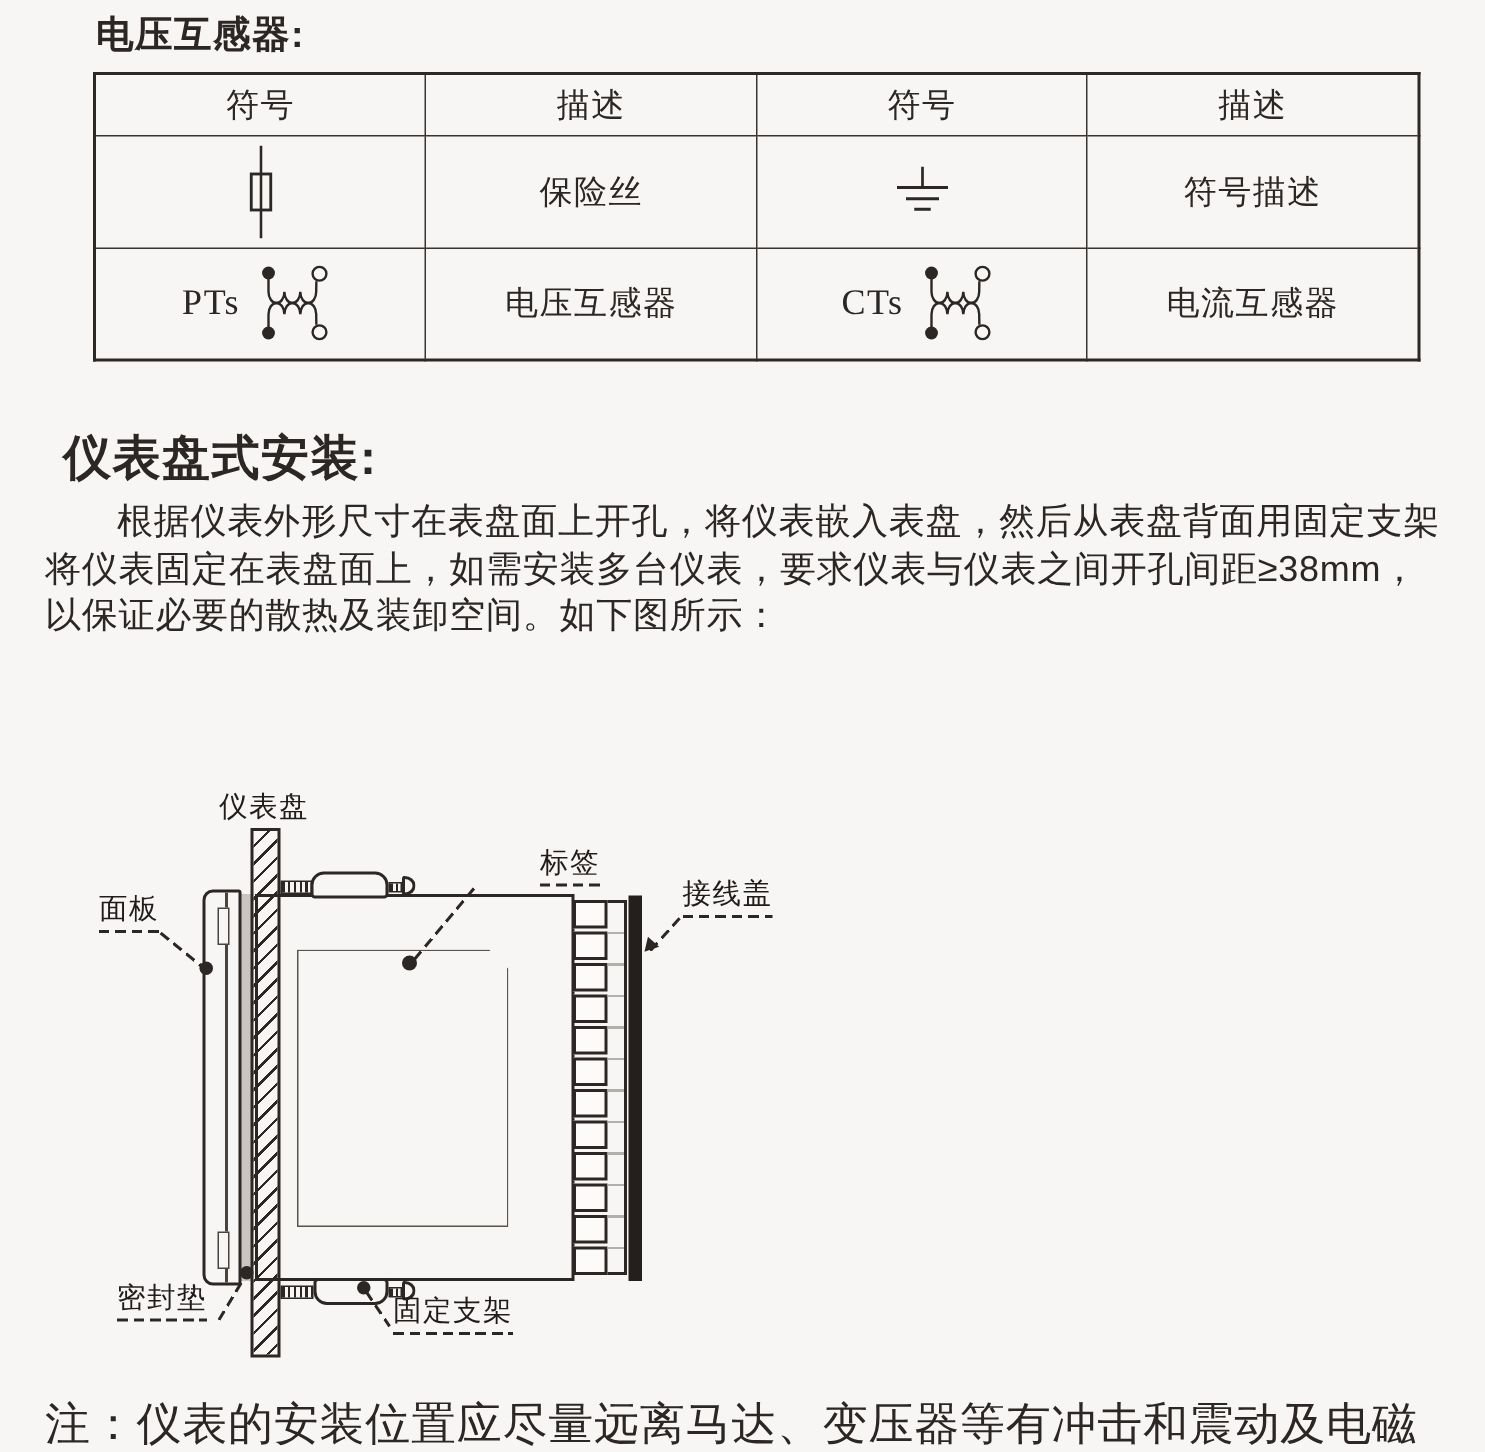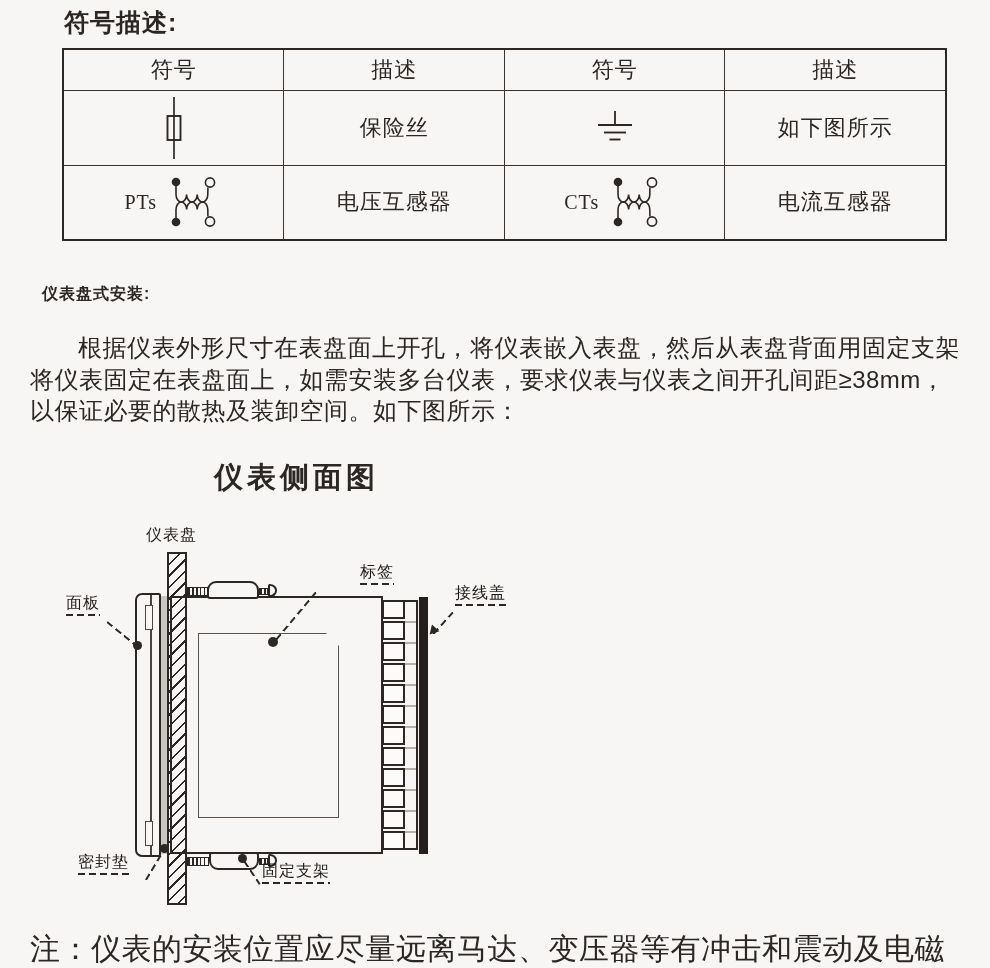--- a/index.html
+++ b/index.html
@@ -6,35 +6,35 @@
     --ink:#2c2724;
     --bg:#f7f6f4;
     --gasket:#c9c5c1;
   }
   html,body{margin:0;padding:0;}
   body{background:var(--bg);font-family:"Liberation Sans","DejaVu Sans",sans-serif;color:var(--ink);}
   .page{position:relative;width:990px;height:968px;background:var(--bg);overflow:hidden;}
 
   
   .page-title{position:absolute;left:64px;top:6px;font-size:25px;font-weight:bold;letter-spacing:1px;}
-  .sec-heading{position:absolute;left:42px;top:284px;font-size:16px;font-weight:bold;letter-spacing:1px;}
+  .sec-heading{position:absolute;left:42px;top:284px;font-size:32px;font-weight:bold;letter-spacing:1px;}
   .para{position:absolute;left:30px;top:332px;width:935px;font-size:24px;line-height:31.5px;text-indent:48px;letter-spacing:.5px;}
   .fig-title{position:absolute;left:214px;top:458px;font-family:"Liberation Serif","DejaVu Serif",serif;font-weight:bold;font-size:29px;letter-spacing:4px;}
   .note{position:absolute;left:30px;top:929px;width:940px;font-size:30px;letter-spacing:.5px;}
 
   
   .sym-table{position:absolute;left:62px;top:48px;width:885px;height:191px;border-collapse:collapse;table-layout:fixed;}
   .sym-table td,.sym-table th{border:1.5px solid #3a3431;text-align:center;vertical-align:middle;
     font-family:"Liberation Serif","DejaVu Serif",serif;font-weight:normal;font-size:22px;letter-spacing:1px;padding:0;}
   .sym-table{border:2.5px solid #2e2825;}
   .sym-table tr.hdr{height:41px;}
   .sym-table tr.r{height:75px;}
   .sym-cell{white-space:nowrap;}
   .sym-cell svg{vertical-align:middle;}
-  .xfmr-label{font-family:"Liberation Serif","DejaVu Serif",serif;font-size:20px;margin-right:6px;vertical-align:middle;}
+  .xfmr-label{font-family:"Liberation Serif","DejaVu Serif",serif;font-size:24px;margin-right:6px;vertical-align:middle;}
 
   
   .abs{position:absolute;}
   .wall{left:167px;top:552px;width:20px;height:353px;border:2px solid var(--ink);box-sizing:border-box;z-index:3;
     background:repeating-linear-gradient(135deg, rgba(0,0,0,0) 0 6.5px, var(--ink) 6.5px 8.2px);}
   .gasket{left:156px;top:596px;width:12px;height:258px;background:var(--gasket);z-index:2;}
   .bezel{left:135px;top:593px;width:26px;height:264px;border:2.5px solid var(--ink);box-sizing:border-box;
     border-radius:7px 2px 2px 7px;background:var(--bg);z-index:2;}
   .bezel-line{position:absolute;left:13px;top:0;bottom:0;width:1.6px;background:#4a443f;}
   .bezel-clip{position:absolute;left:8px;width:8px;height:25px;border:1.5px solid #4a443f;box-sizing:border-box;background:var(--bg);}
@@ -50,33 +50,33 @@
   .cover-bar{left:419px;top:597px;width:9px;height:257px;background:#241f1d;z-index:2;}
 
   .thread{background:repeating-linear-gradient(90deg, var(--ink) 0 1.7px, transparent 1.7px 3.9px);
     border:1px solid var(--ink);box-sizing:border-box;z-index:4;}
   .bracket{border:2.3px solid var(--ink);box-sizing:border-box;background:var(--bg);z-index:4;}
   .bracket-top{left:207px;top:581px;width:52px;height:17.5px;border-radius:9px 9px 3px 3px;}
   .bracket-bot{left:209px;top:852px;width:50px;height:18px;border-radius:3px 3px 9px 9px;}
   .screw-head{border:2px solid var(--ink);box-sizing:border-box;background:var(--bg);border-radius:2px 8px 8px 2px / 2px 7px 7px 2px;z-index:4;}
 
   
-  .dlabel{position:absolute;font-size:16px;letter-spacing:1px;color:#211c1a;z-index:5;white-space:nowrap;}
+  .dlabel{position:absolute;font-size:19px;letter-spacing:1px;color:#211c1a;z-index:5;white-space:nowrap;}
   .dash-u{padding-bottom:5px;background:repeating-linear-gradient(90deg, var(--ink) 0 7px, transparent 7px 11px) left bottom / 100% 2.2px no-repeat;}
   .dash-line{position:absolute;height:2.2px;z-index:5;transform-origin:0 50%;
     background:repeating-linear-gradient(90deg, var(--ink) 0 7px, transparent 7px 11px);}
   .dot{position:absolute;width:9px;height:9px;border-radius:50%;background:var(--ink);z-index:5;}
   .arrow{position:absolute;width:0;height:0;border:5px solid transparent;border-right:9px solid var(--ink);z-index:5;}
 </style>
 </head>
 <body>
 
 <div class="page">
 
-  <div class="page-title">符号描述:</div>
+  <div class="page-title">电压互感器:</div>
 
   <table class="sym-table">
     <tbody>
         <tr class="hdr">
       <th style="width:25%">符号</th>
       <th style="width:25%">描述</th>
       <th style="width:25%">符号</th>
       <th style="width:25%">描述</th>
     </tr>
     <tr class="r">
@@ -88,21 +88,21 @@
       </td>
       <td>保险丝</td>
       <td class="sym-cell">
         <svg width="44" height="34" viewBox="0 0 44 34">
           <line x1="22" y1="0" x2="22" y2="14" stroke="#2c2724" stroke-width="1.8"></line>
           <line x1="5" y1="14" x2="39" y2="14" stroke="#2c2724" stroke-width="1.9"></line>
           <line x1="11" y1="21.5" x2="33" y2="21.5" stroke="#2c2724" stroke-width="1.9"></line>
           <line x1="16.5" y1="28.5" x2="27.5" y2="28.5" stroke="#2c2724" stroke-width="1.9"></line>
         </svg>
       </td>
-      <td>如下图所示</td>
+      <td>符号描述</td>
     </tr>
     <tr class="r">
       <td class="sym-cell">
         <span class="xfmr-label">PTs</span><svg width="60" height="58" viewBox="0 0 60 58">
           <circle cx="13" cy="9" r="4.3" fill="#2c2724"></circle>
           <circle cx="47" cy="9.5" r="4.6" fill="none" stroke="#2c2724" stroke-width="1.6"></circle>
           <path d="M13 13 L13 21.5 a5.3 7.5 0 0 0 10.6 0 a5.3 7.5 0 0 0 10.6 0 a5.3 7.5 0 0 0 10.6 0 L44.9 14.5" fill="none" stroke="#2c2724" stroke-width="1.6"></path>
           <circle cx="13" cy="49" r="4.3" fill="#2c2724"></circle>
           <circle cx="47" cy="48.5" r="4.6" fill="none" stroke="#2c2724" stroke-width="1.6"></circle>
           <path d="M13 45 L13 36.5 a5.3 7.5 0 0 1 10.6 0 a5.3 7.5 0 0 1 10.6 0 a5.3 7.5 0 0 1 10.6 0 L44.9 43.5" fill="none" stroke="#2c2724" stroke-width="1.6"></path>
@@ -120,21 +120,20 @@
         </svg>
       </td>
       <td>电流互感器</td>
     </tr>
   </tbody>
     </table>
 
   <div class="sec-heading">仪表盘式安装:</div>
   <div class="para">根据仪表外形尺寸在表盘面上开孔，将仪表嵌入表盘，然后从表盘背面用固定支架将仪表固定在表盘面上，如需安装多台仪表，要求仪表与仪表之间开孔间距≥38mm，以保证必要的散热及装卸空间。如下图所示：</div>
 
-  <div class="fig-title">仪表侧面图</div>
 
   <div>
 
     <div class="abs gasket"></div>
     <div class="abs meter-body"></div>
     <div class="abs label-rect"></div>
     <div class="abs wall"></div>
 
     <div class="abs bezel">
       <div class="bezel-line"></div>

